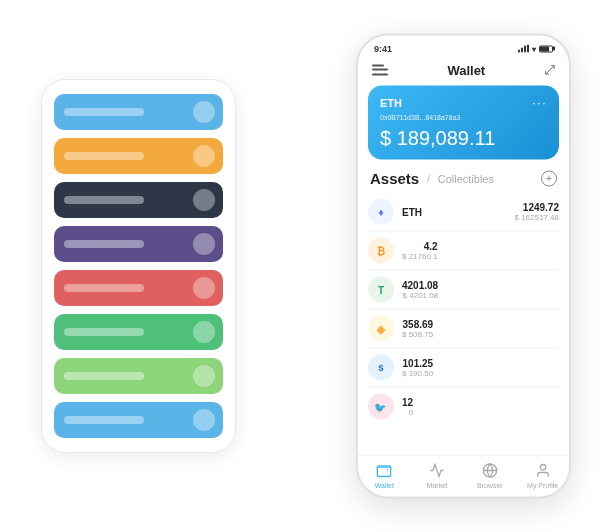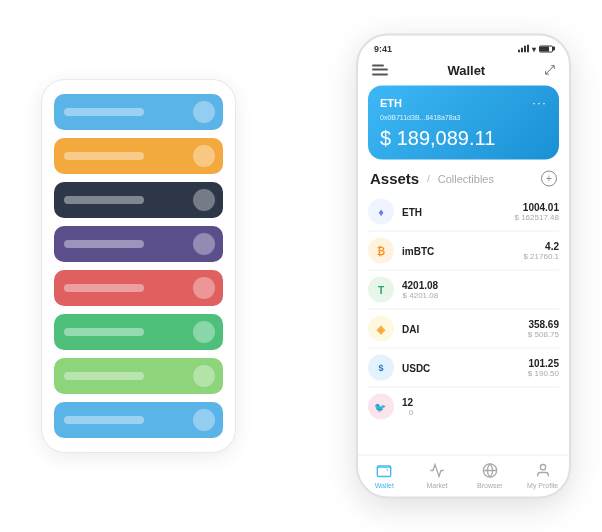--- a/index.html
+++ b/index.html
@@ -458,54 +458,51 @@
       </div>
       <div class="add-btn">+</div>
     </div>
 
     <div class="token-list">
 
       <div class="token-item">
         <div class="token-logo eth-icon" style="color:#627eea;">♦</div>
         <span class="token-name">ETH</span>
         <div class="token-values">
-          <div class="token-amount">1004.01</div>
+          <div class="token-amount">1249.72</div>
           <div class="token-usd">$ 162517.48</div>
         </div>
       </div>
 
       <div class="token-item">
         <div class="token-logo imbtc-icon" style="color:#f7931a; font-size:10px;">₿</div>
-        <span class="token-name">imBTC</span>
         <div class="token-values">
           <div class="token-amount">4.2</div>
           <div class="token-usd">$ 21760.1</div>
         </div>
       </div>
 
       <div class="token-item">
         <div class="token-logo usdt-icon" style="color:#26a17b; font-size:10px; font-weight:700;">T</div>
         <div class="token-values">
           <div class="token-amount">4201.08</div>
           <div class="token-usd">$ 4201.08</div>
         </div>
       </div>
 
       <div class="token-item">
         <div class="token-logo dai-icon" style="color:#f5ac37;">◈</div>
-        <span class="token-name">DAI</span>
         <div class="token-values">
           <div class="token-amount">358.69</div>
           <div class="token-usd">$ 508.75</div>
         </div>
       </div>
 
       <div class="token-item">
         <div class="token-logo usdc-icon" style="color:#2775ca; font-size:9px; font-weight:700;">$</div>
-        <span class="token-name">USDC</span>
         <div class="token-values">
           <div class="token-amount">101.25</div>
           <div class="token-usd">$ 190.50</div>
         </div>
       </div>
 
       <div class="token-item">
         <div class="token-logo tft-icon" style="font-size:10px;">🐦</div>
         <div class="token-values">
           <div class="token-amount">12</div>

